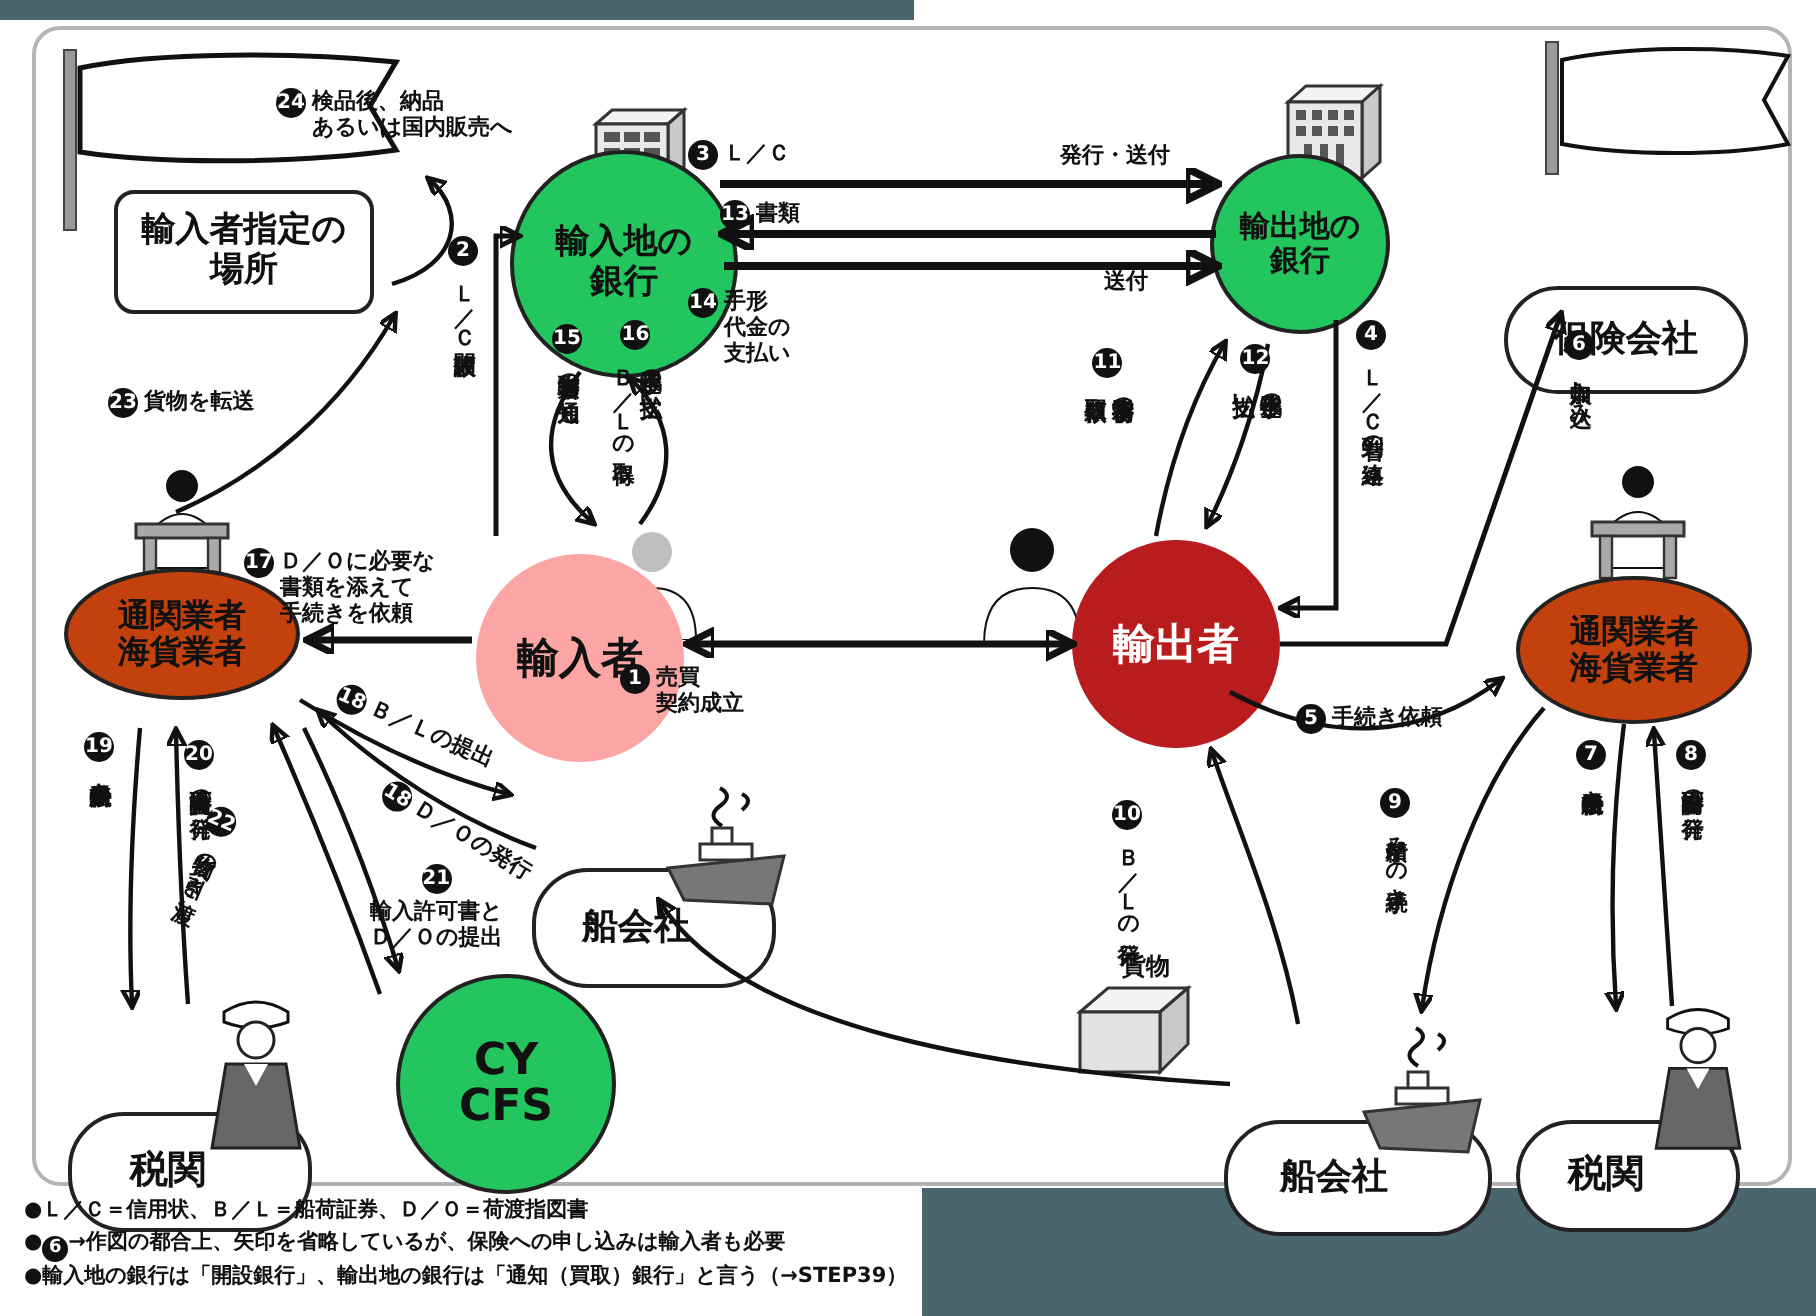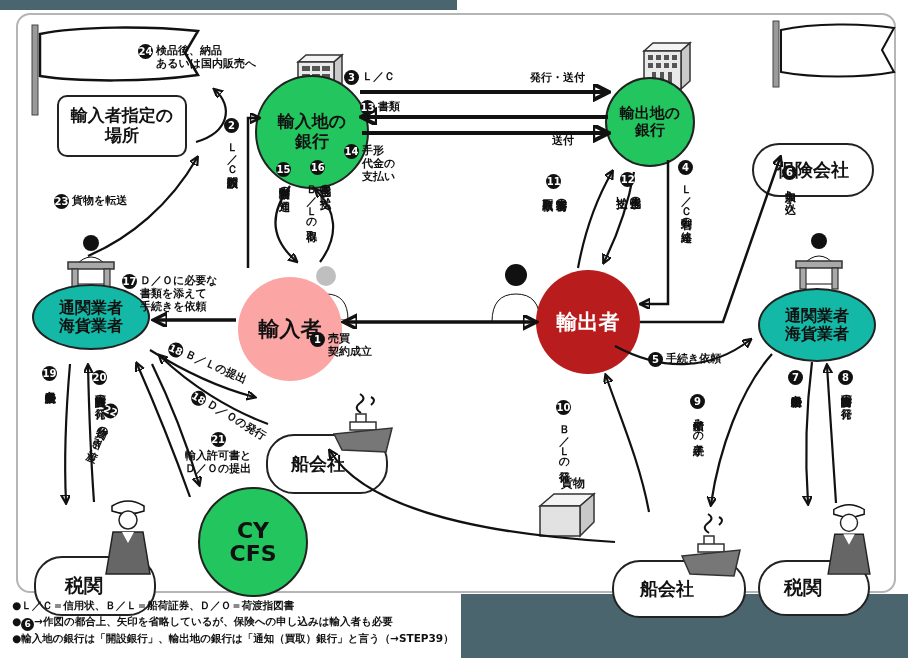--- a/index.html
+++ b/index.html
@@ -8,21 +8,21 @@
   .teal{position:absolute;background:#4a656e;}
   .frame{position:absolute;left:16px;top:13px;width:876px;height:576px;
          border:2px solid #b5b5b5;border-radius:14px;background:#fff;}
   .abs{position:absolute;}
   .node-label{white-space:pre-line;text-align:center;font-weight:bold;line-height:1.15;}
   .circle{position:absolute;border-radius:50%;display:flex;align-items:center;justify-content:center;background:#22c55e;}
   .pill{position:absolute;border:2px solid #222;border-radius:28px;background:#fff;
         display:flex;align-items:center;justify-content:center;margin-top:46px;}
   .rectbox{position:absolute;border:2px solid #222;border-radius:10px;background:#fff;
         display:flex;align-items:center;justify-content:center;}
-  .ellipse{position:absolute;border:2px solid #222;border-radius:50%;background:#14b8a6;
+  .ellipse{position:absolute;border:2px solid #222;border-radius:50%;background:#c2410c;
         display:flex;align-items:center;justify-content:center;}
   .badge{display:inline-flex;flex:none;width:15px;height:15px;border-radius:50%;background:#111;color:#fff;
          font-size:10px;font-weight:bold;align-items:center;justify-content:center;line-height:1;}
   .badge-sm{display:inline-flex;width:13px;height:13px;border-radius:50%;background:#111;color:#fff;
          font-size:9px;font-weight:bold;align-items:center;justify-content:center;line-height:1;vertical-align:-2px;}
   .hstep{position:absolute;display:flex;gap:3px;align-items:flex-start;z-index:6;}
   .htext{font-size:11px;font-weight:bold;line-height:1.2;white-space:pre-line;}
   .vstep{position:absolute;display:flex;flex-direction:column;align-items:center;gap:2px;z-index:6;}
   .vtext{writing-mode:vertical-rl;text-orientation:upright;font-size:11px;font-weight:bold;
          line-height:1.25;white-space:pre-line;}

